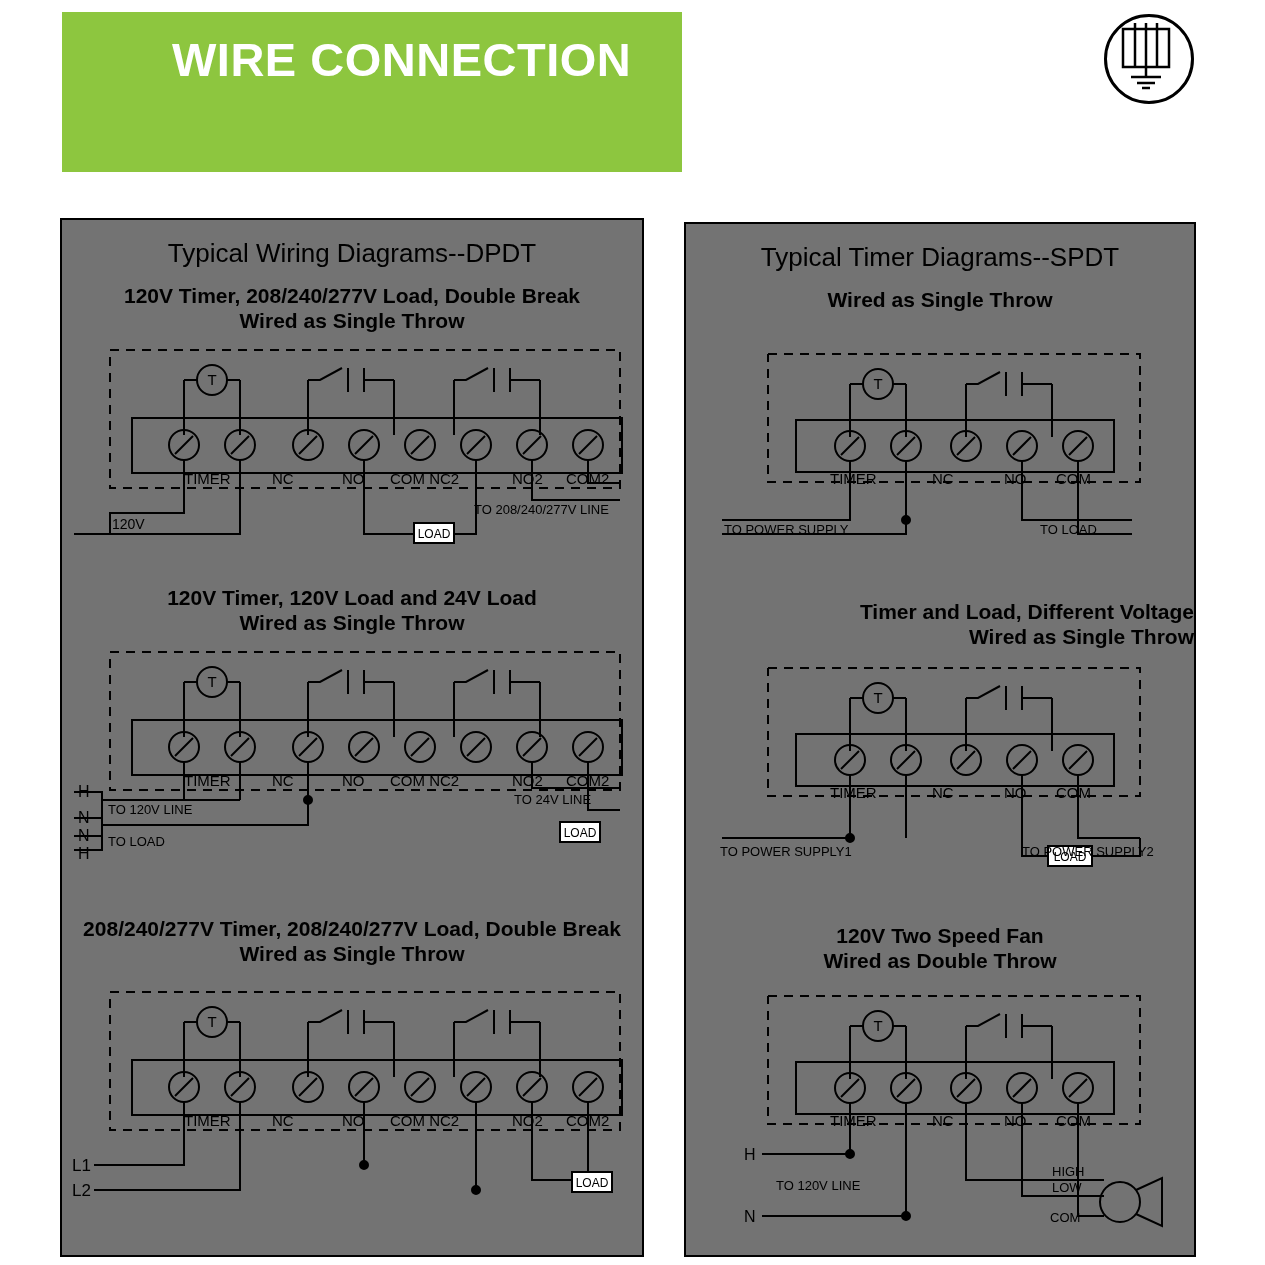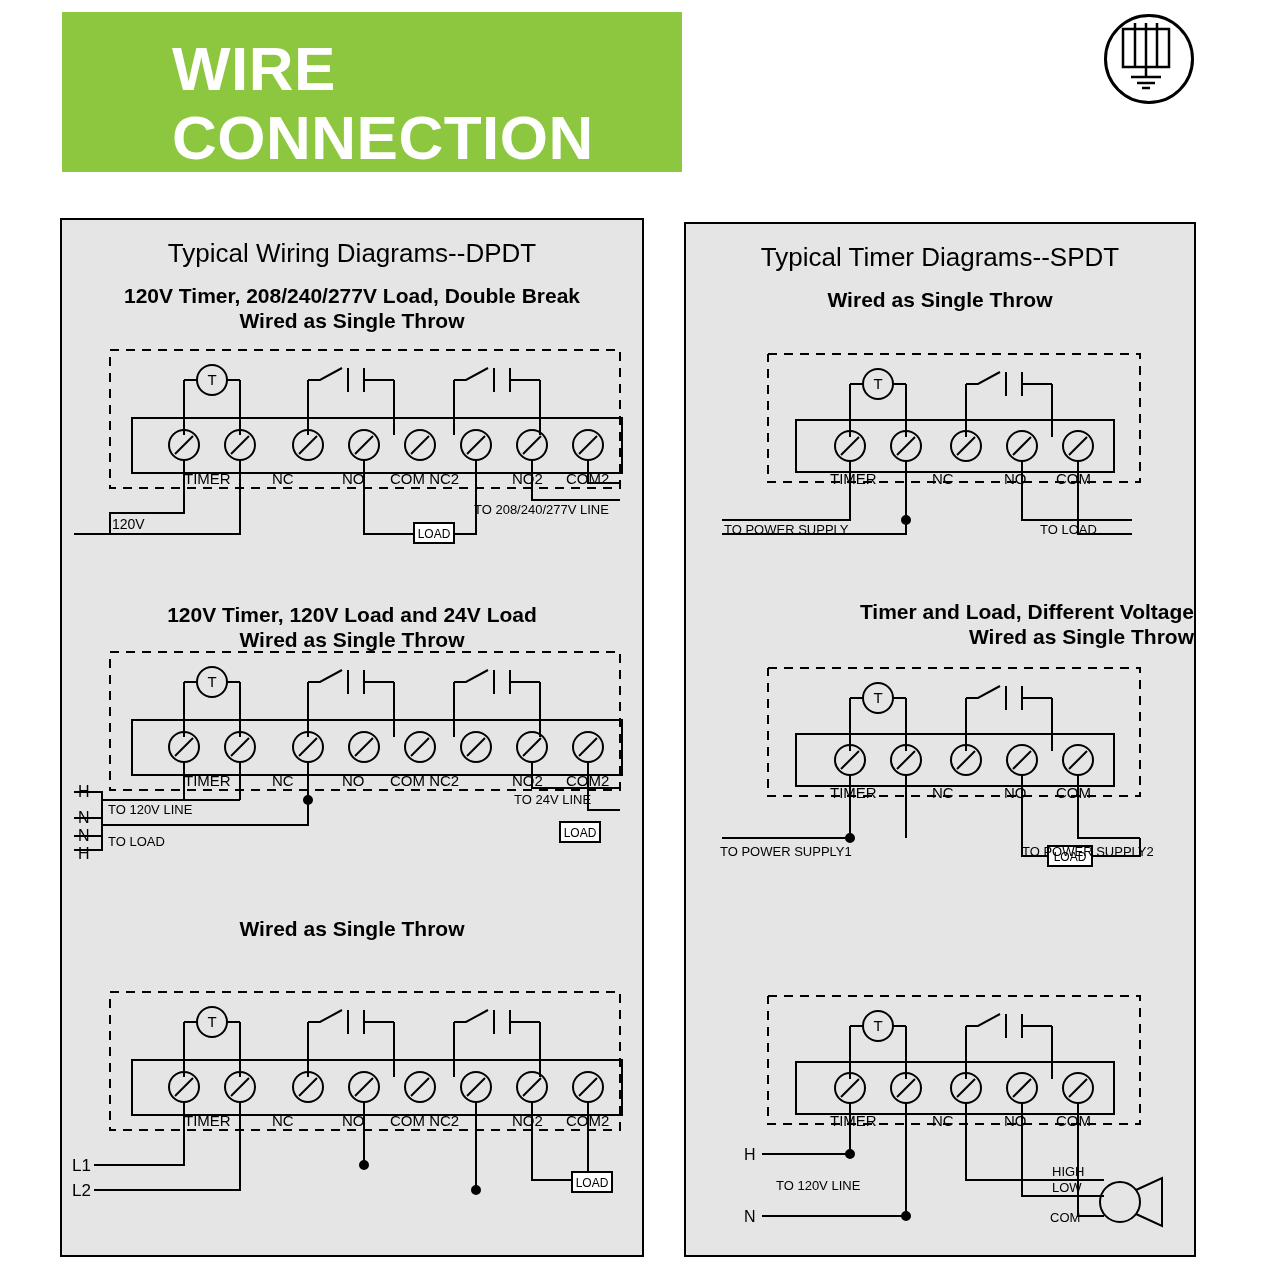--- a/index.html
+++ b/index.html
@@ -1,26 +1,26 @@
 <!DOCTYPE html>
 <html><head>
 <meta charset="utf-8">
 <style>
   html,body{margin:0;padding:0;background:#fff;}
   body{width:1265px;height:1265px;font-family:"Liberation Sans",sans-serif;color:#000;position:relative;overflow:hidden;}
   .page{position:absolute;left:0;top:0;width:1265px;height:1265px;}
 
   
   .banner{position:absolute;left:62px;top:12px;width:620px;height:160px;background:#8dc63f;}
-  .banner-text{position:absolute;left:110px;top:22px;width:580px;color:#fff;font-size:62px;font-weight:bold;line-height:1.12;letter-spacing:.5px;}
+  .banner-text{position:absolute;left:110px;top:22px;width:580px;color:#fff;font-size:47px;font-weight:bold;line-height:1.12;letter-spacing:.5px;}
   .logo{position:absolute;left:1104px;top:14px;width:84px;height:84px;border:3px solid #000;border-radius:50%;}
   .logo svg{position:absolute;left:0;top:0;}
 
   
-  .panel{position:absolute;border:2px solid #000;background:#e5e5e5;}
+  .panel{position:absolute;border:2px solid #000;background:#737373;}
   #panel-dpdt{left:60px;top:218px;width:580px;height:1035px;}
   #panel-spdt{left:684px;top:222px;width:508px;height:1031px;}
 
   .ptitle{position:absolute;width:100%;text-align:center;font-size:26px;}
   .sub{position:absolute;width:100%;text-align:center;font-size:21px;line-height:1.18;font-weight:bold;}
 
   .diagwrap{position:absolute;}
   .diagwrap svg{display:block;}
 
   
@@ -117,21 +117,21 @@
           <text x="318" y="146">COM NC2</text>
           <text x="440" y="146">NO2</text>
           <text x="494" y="146">COM2</text>
           <text x="402" y="176" font-size="13">TO 208/240/277V LINE</text>
           <text x="40" y="191" font-size="14">120V</text>
           <text x="362" y="200" font-size="12" text-anchor="middle">LOAD</text>
         </g>
       </svg>
     </div>
 
-    <div class="sub" style="top:366px;margin-top:17px;">
+    <div class="sub" style="top:366px;">
       <div>120V Timer, 120V Load and 24V Load</div>
       <div>Wired as Single Throw</div>
     </div>
 
     <div class="diagwrap" style="left:10px;top:420px;">
       <svg width="560" height="260" viewBox="0 0 560 260">
         <g fill="none" stroke="#000" stroke-width="2">
           <path d="M38 12 H548 V150 H38 V12" stroke-dasharray="9,7"></path>
           <rect x="60" y="80" width="490" height="55"></rect>
           <circle cx="140" cy="42" r="15"></circle>
@@ -188,20 +188,21 @@
           <text x="6" y="219" font-size="16">H</text>
           <text x="36" y="174" font-size="13">TO 120V LINE</text>
           <text x="36" y="206" font-size="13">TO LOAD</text>
           <text x="442" y="164" font-size="13">TO 24V LINE</text>
           <text x="508" y="197" font-size="12" text-anchor="middle">LOAD</text>
         </g>
       </svg>
     </div>
 
     <div class="sub" style="top:697px;">
+      <div style="font-size:21px;">208/240/277V Timer, 208/240/277V Load, Double Break</div>
       <div>Wired as Single Throw</div>
     </div>
 
     <div class="diagwrap" style="left:10px;top:760px;">
       <svg width="560" height="270" viewBox="0 0 560 270">
         <g fill="none" stroke="#000" stroke-width="2">
           <path d="M38 12 H548 V150 H38 V12" stroke-dasharray="9,7"></path>
           <rect x="60" y="80" width="490" height="55"></rect>
           <circle cx="140" cy="42" r="15"></circle>
           <path d="M112 42 H125 M155 42 H168"></path>
@@ -351,20 +352,24 @@
           <text x="232" y="142">NC</text>
           <text x="304" y="142">NO</text>
           <text x="356" y="142">COM</text>
           <text x="20" y="200" font-size="13">TO POWER SUPPLY1</text>
           <text x="322" y="200" font-size="13" transform="translate(0,0)">TO POWER SUPPLY2</text>
           <text x="370" y="205" font-size="12" text-anchor="middle">LOAD</text>
         </g>
       </svg>
     </div>
 
+    <div class="sub" style="top:700px;">
+      <div>120V Two Speed Fan</div>
+      <div>Wired as Double Throw</div>
+    </div>
 
     <div class="diagwrap" style="left:14px;top:760px;">
       <svg width="484" height="270" viewBox="0 0 484 270">
         <g fill="none" stroke="#000" stroke-width="2">
           <path d="M68 12 H440 V140 H68 V12" stroke-dasharray="9,7"></path>
           <rect x="96" y="78" width="318" height="52"></rect>
           <circle cx="178" cy="42" r="15"></circle>
           <path d="M150 42 H163 M193 42 H206"></path>
           <path d="M150 42 V95 M206 42 V95"></path>
           <path d="M266 42 H278 l22 -12"></path>

